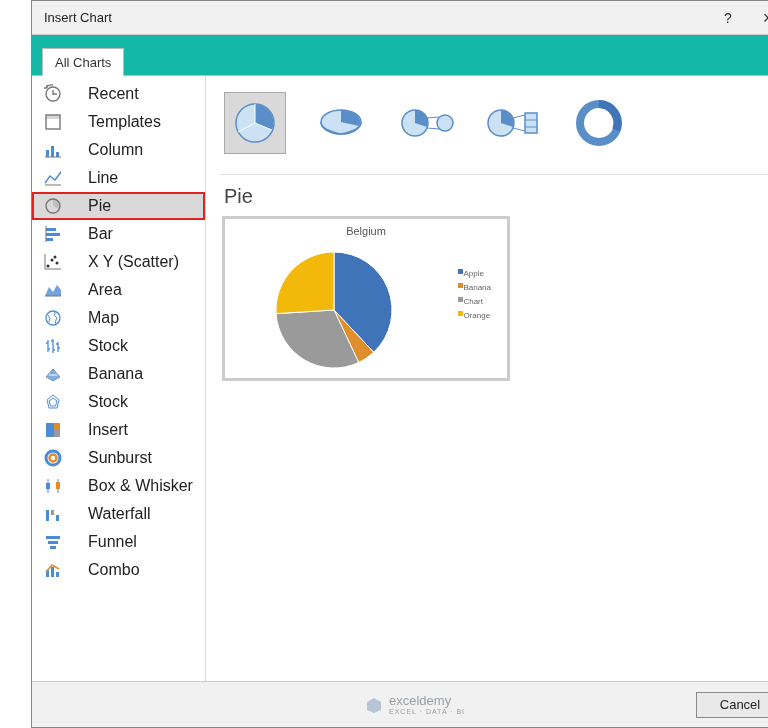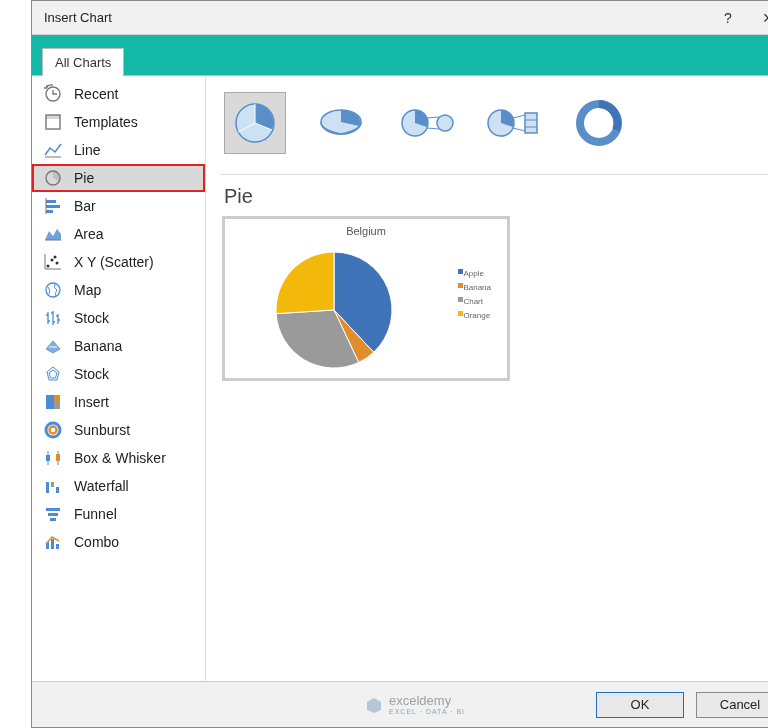--- a/index.html
+++ b/index.html
@@ -23,21 +23,21 @@
   }
   .body {
     flex:1; display:flex; border-top:1px solid #bbb;
     overflow:hidden;
   }
   .sidebar {
     width:174px; border-right:1px solid #ddd; overflow:auto; padding-top:4px;
   }
   .side-item {
     display:flex; align-items:center; height:28px; padding:0 10px;
-    font-size:14px; color:#222; gap:10px; position:relative;
+    font-size:16px; color:#222; gap:24px; position:relative;
   }
   .side-item.selected { background:#d9d9d9; }
   .side-item.highlight { outline:2px solid #e12222; outline-offset:-2px; }
   .side-icon { width:22px; height:22px; flex:0 0 22px; display:flex; align-items:center; justify-content:center; }
   .main {
     flex:1; padding:16px 14px; position:relative;
   }
   .subtype-row {
     display:flex; align-items:center; gap:24px; border-bottom:1px solid #ddd; padding:0 4px 20px 4px;
   }
@@ -108,20 +108,31 @@
       <div class="side-item">
         <span class="side-icon">
           <svg width="20" height="20" viewBox="0 0 20 20">
               <rect x="3" y="3" width="14" height="14" fill="none" stroke="#777" stroke-width="1.4"></rect>
               <rect x="3" y="3" width="14" height="4" fill="#777" opacity="0.3"></rect>
             </svg>
         </span>
         <span>Templates</span>
       </div>
 
+      <div class="side-item">
+        <span class="side-icon">
+          <svg width="20" height="20" viewBox="0 0 20 20">
+              <rect x="3" y="10" width="3" height="7" fill="#4c8bd6"></rect>
+              <rect x="8" y="6" width="3" height="11" fill="#4c8bd6"></rect>
+              <rect x="13" y="12" width="3" height="5" fill="#4c8bd6"></rect>
+              <path d="M2 17 H18" stroke="#777"></path>
+            </svg>
+        </span>
+        <span>Column</span>
+      </div>
 
       <div class="side-item">
         <span class="side-icon">
           <svg width="20" height="20" viewBox="0 0 20 20">
               <path d="M2 15 L7 8 L12 12 L18 4" stroke="#4c8bd6" stroke-width="1.5" fill="none"></path>
               <path d="M2 17 H18" stroke="#777"></path>
             </svg>
         </span>
         <span>Line</span>
       </div>
@@ -139,43 +150,43 @@
       <div class="side-item">
         <span class="side-icon">
           <svg width="20" height="20" viewBox="0 0 20 20">
               <rect x="3" y="4" width="10" height="3" fill="#4c8bd6"></rect>
               <rect x="3" y="9" width="14" height="3" fill="#4c8bd6"></rect>
               <rect x="3" y="14" width="7" height="3" fill="#4c8bd6"></rect>
               <path d="M3 2 V18" stroke="#777"></path>
             </svg>
         </span>
         <span>Bar</span>
-      </div>
-
-      <div class="side-item">
-        <span class="side-icon">
-          <svg width="20" height="20" viewBox="0 0 20 20">
-              <path d="M2 16 L6 7 L10 12 L14 5 L18 10 V16 Z" fill="#4c8bd6" opacity="0.8"></path>
-              <path d="M2 16 H18" stroke="#777"></path>
-            </svg>
-        </span>
-        <span>Area</span>
       </div>
 
       <div class="side-item">
         <span class="side-icon">
           <svg width="20" height="20" viewBox="0 0 20 20">
               <circle cx="5" cy="14" r="1.5" fill="#333"></circle>
               <circle cx="9" cy="8" r="1.5" fill="#333"></circle>
               <circle cx="14" cy="11" r="1.5" fill="#333"></circle>
               <circle cx="12" cy="5" r="1.5" fill="#333"></circle>
               <path d="M2 17 H18 M2 17 V2" stroke="#777"></path>
             </svg>
         </span>
         <span>X Y (Scatter)</span>
+      </div>
+
+      <div class="side-item">
+        <span class="side-icon">
+          <svg width="20" height="20" viewBox="0 0 20 20">
+              <path d="M2 16 L6 7 L10 12 L14 5 L18 10 V16 Z" fill="#4c8bd6" opacity="0.8"></path>
+              <path d="M2 16 H18" stroke="#777"></path>
+            </svg>
+        </span>
+        <span>Area</span>
       </div>
 
       <div class="side-item">
         <span class="side-icon">
           <svg width="20" height="20" viewBox="0 0 20 20">
               <circle cx="10" cy="10" r="7" fill="none" stroke="#4c8bd6" stroke-width="1.3"></circle>
               <path d="M5 7 Q8 10 6 14 M12 4 Q10 8 14 10 Q11 14 13 16" stroke="#4c8bd6" fill="none"></path>
             </svg>
         </span>
         <span>Map</span>
@@ -358,17 +369,16 @@
   <div class="footer">
     <div class="watermark">
       <svg width="18" height="18" viewBox="0 0 18 18">
           <polygon points="9,2 16,6 16,14 9,17 2,14 2,6" fill="#b7c6d6"></polygon>
         </svg>
       <div>
         <span>exceldemy</span>
         <small>EXCEL · DATA · BI</small>
       </div>
     </div>
-    <div class="btn primary">OK</div>
     <div class="btn">Cancel</div>
   </div>
 
 </div>
 
 </body></html>

